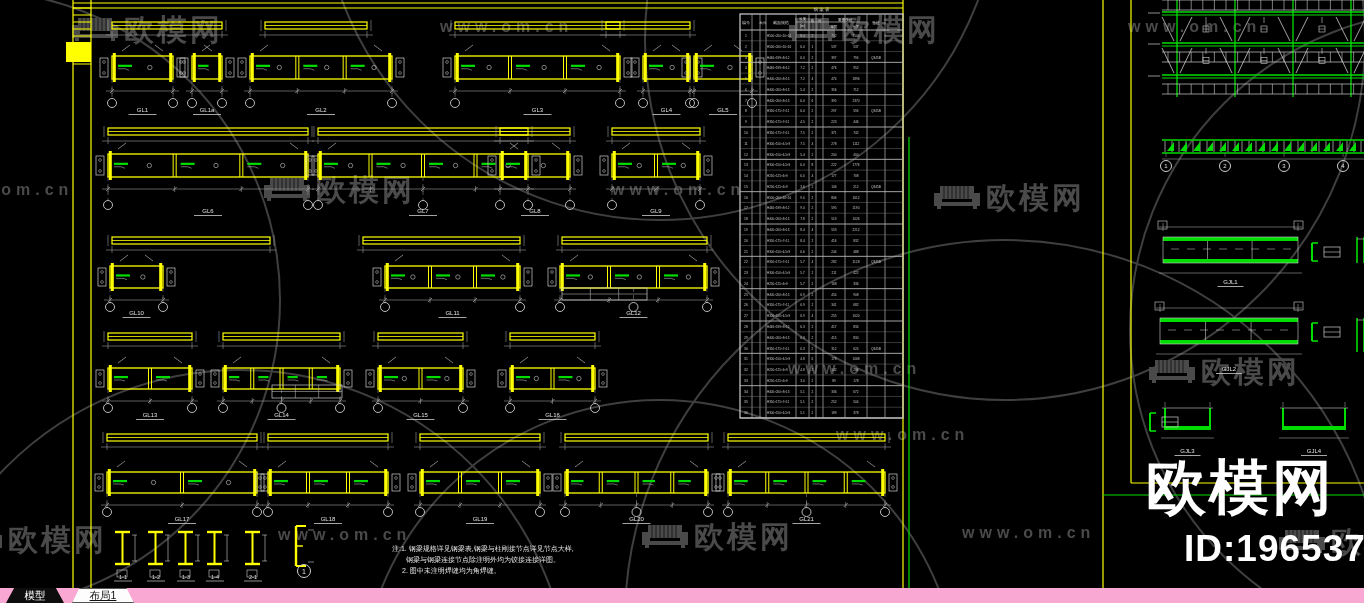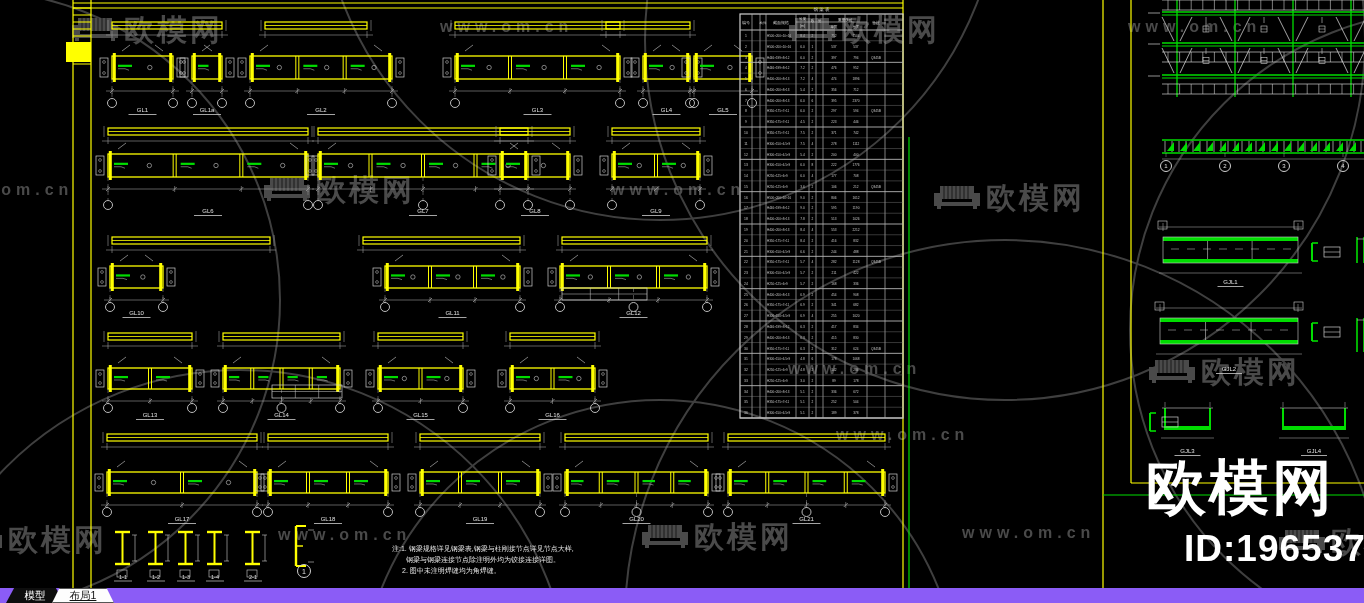--- a/index.html
+++ b/index.html
@@ -7,26 +7,26 @@
          font-family:"Liberation Sans", sans-serif;}
   #cad{position:absolute;left:0;top:0;}
   .bigbrand{position:absolute;left:1146px;top:458px;font-size:60px;font-weight:800;
             color:#fff;letter-spacing:3px;line-height:1;}
   .bigid{position:absolute;left:1184px;top:530px;font-size:37px;font-weight:700;
          color:#fff;letter-spacing:1px;line-height:1;}
   .notes{position:absolute;left:392px;top:543px;width:185px;color:#e6e6e6;
          font-size:7px;line-height:11px;}
   .notes .n2{margin-left:14px;}
   .notes .n3{margin-left:10px;}
-  .bottombar{position:absolute;left:0;bottom:0;width:1364px;height:15px;background:#8b5cf6;}
+  .bottombar{position:absolute;left:0;bottom:0;width:1364px;height:15px;background:#f9a8d4;}
   .tab{position:absolute;bottom:0;height:15px;font-size:10.5px;line-height:15px;
        text-align:center;}
   .tab-model{left:6px;width:58px;background:#0d0d0d;color:#fff;
              clip-path:polygon(14% 0,86% 0,100% 100%,0 100%);}
-  .tab-layout{left:52px;width:62px;background:#fdfdfd;color:#111;
+  .tab-layout{left:72px;width:62px;background:#fdfdfd;color:#111;
               clip-path:polygon(12% 0,88% 0,100% 100%,0 100%);
               box-shadow:inset 0 0 0 1px #555;text-decoration:underline;}
 </style>
 </head>
 <body>
 
 <div class="stage">
   <svg id="cad" width="1364" height="588" viewBox="0 0 1364 588">
       <g>
         <rect x="0" y="0" width="1364" height="588" stroke="none" stroke-width="0" fill="#000000"></rect>

